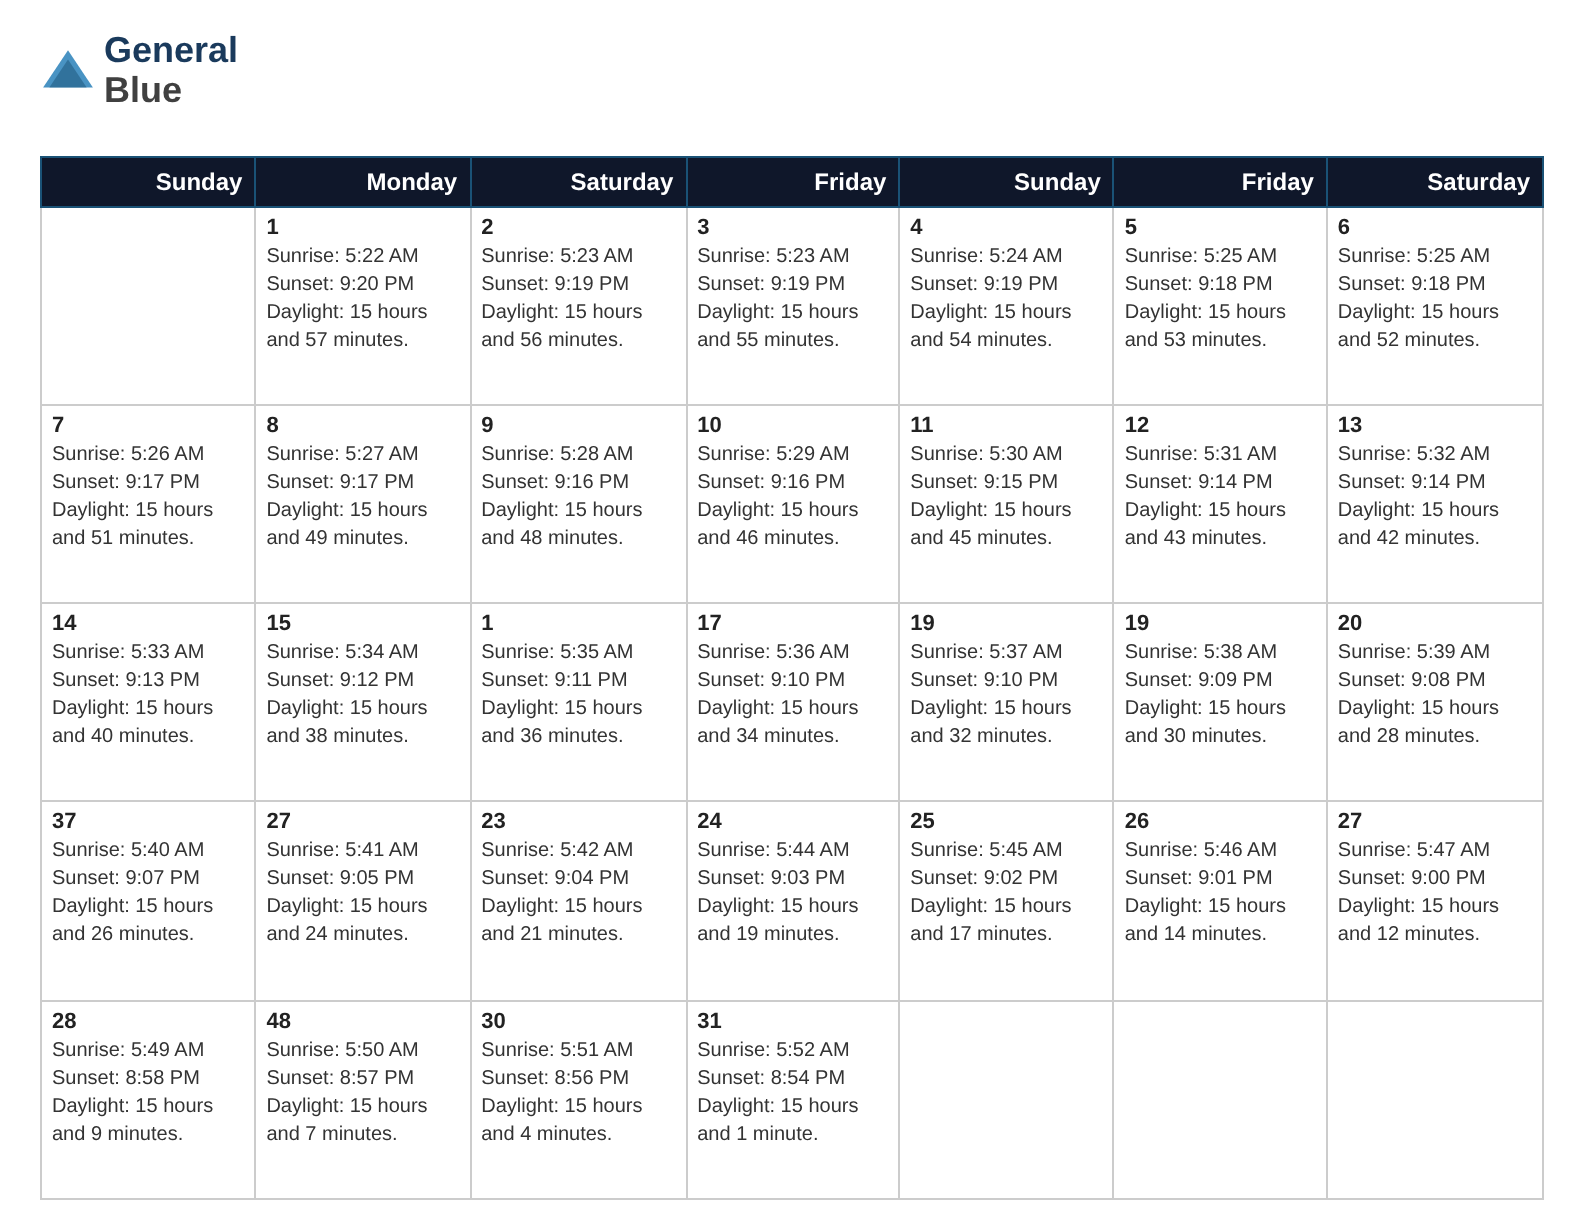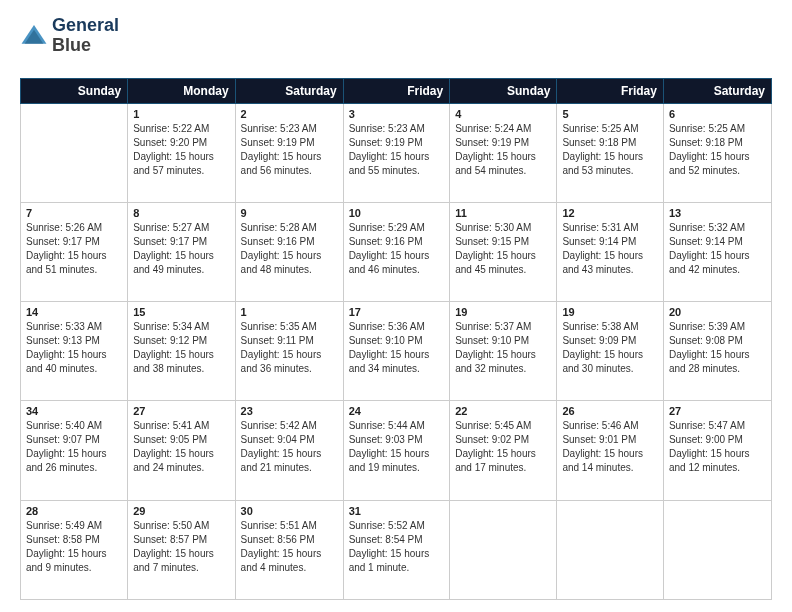--- a/index.html
+++ b/index.html
@@ -217,55 +217,55 @@
             <span class="day-number">19</span>
             <div class="day-info">Sunrise: 5:38 AM<br>Sunset: 9:09 PM<br>Daylight: 15 hours<br>and 30 minutes.</div>
           </td>
           <td>
             <span class="day-number">20</span>
             <div class="day-info">Sunrise: 5:39 AM<br>Sunset: 9:08 PM<br>Daylight: 15 hours<br>and 28 minutes.</div>
           </td>
         </tr>
         <tr>
           <td>
-            <span class="day-number">34</span>
+            <span class="day-number">37</span>
             <div class="day-info">Sunrise: 5:40 AM<br>Sunset: 9:07 PM<br>Daylight: 15 hours<br>and 26 minutes.</div>
           </td>
           <td>
             <span class="day-number">27</span>
             <div class="day-info">Sunrise: 5:41 AM<br>Sunset: 9:05 PM<br>Daylight: 15 hours<br>and 24 minutes.</div>
           </td>
           <td>
             <span class="day-number">23</span>
             <div class="day-info">Sunrise: 5:42 AM<br>Sunset: 9:04 PM<br>Daylight: 15 hours<br>and 21 minutes.</div>
           </td>
           <td>
             <span class="day-number">24</span>
             <div class="day-info">Sunrise: 5:44 AM<br>Sunset: 9:03 PM<br>Daylight: 15 hours<br>and 19 minutes.</div>
           </td>
           <td>
-            <span class="day-number">22</span>
+            <span class="day-number">25</span>
             <div class="day-info">Sunrise: 5:45 AM<br>Sunset: 9:02 PM<br>Daylight: 15 hours<br>and 17 minutes.</div>
           </td>
           <td>
             <span class="day-number">26</span>
             <div class="day-info">Sunrise: 5:46 AM<br>Sunset: 9:01 PM<br>Daylight: 15 hours<br>and 14 minutes.</div>
           </td>
           <td>
             <span class="day-number">27</span>
             <div class="day-info">Sunrise: 5:47 AM<br>Sunset: 9:00 PM<br>Daylight: 15 hours<br>and 12 minutes.</div>
           </td>
         </tr>
         <tr>
           <td>
             <span class="day-number">28</span>
             <div class="day-info">Sunrise: 5:49 AM<br>Sunset: 8:58 PM<br>Daylight: 15 hours<br>and 9 minutes.</div>
           </td>
           <td>
-            <span class="day-number">29</span>
+            <span class="day-number">48</span>
             <div class="day-info">Sunrise: 5:50 AM<br>Sunset: 8:57 PM<br>Daylight: 15 hours<br>and 7 minutes.</div>
           </td>
           <td>
             <span class="day-number">30</span>
             <div class="day-info">Sunrise: 5:51 AM<br>Sunset: 8:56 PM<br>Daylight: 15 hours<br>and 4 minutes.</div>
           </td>
           <td>
             <span class="day-number">31</span>
             <div class="day-info">Sunrise: 5:52 AM<br>Sunset: 8:54 PM<br>Daylight: 15 hours<br>and 1 minute.</div>
           </td>

